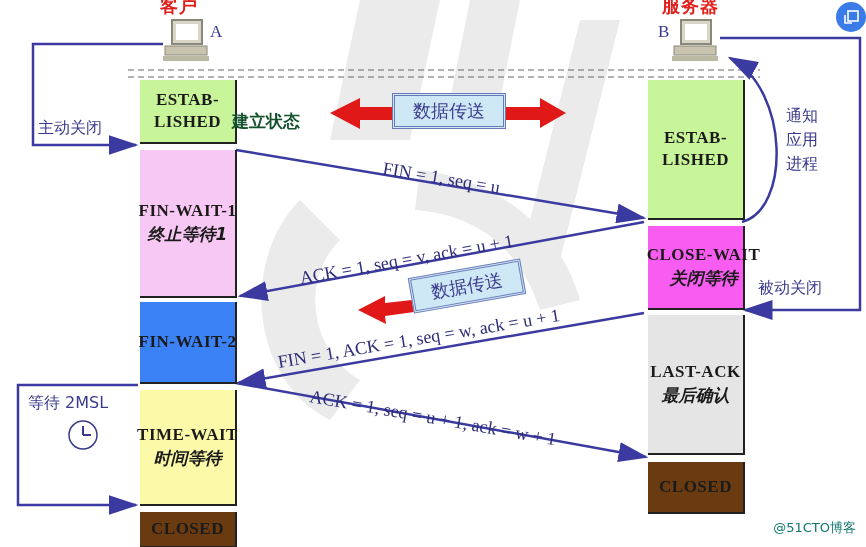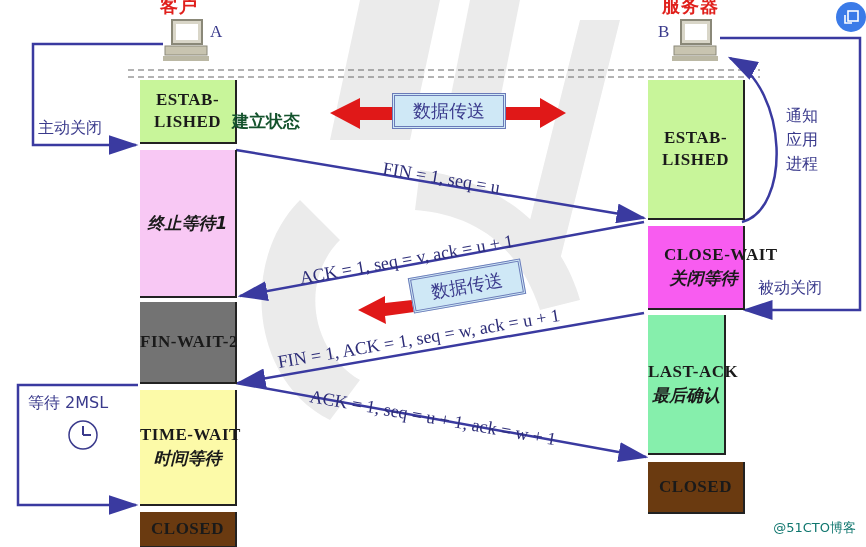--- a/index.html
+++ b/index.html
@@ -1,21 +1,21 @@
 <!DOCTYPE html>
 <html><head>
 <meta charset="utf-8">
 <style>
   html,body{margin:0;padding:0;background:#fff;}
   body{width:866px;height:547px;position:relative;overflow:hidden;font-family:"Liberation Serif","DejaVu Serif",serif;}
   .abs{position:absolute;}
   .wm{position:absolute;left:0;top:0;width:866px;height:547px;pointer-events:none;}
   .title{position:absolute;color:#e0201c;font-family:"DejaVu Sans",sans-serif;font-weight:bold;font-size:18px;letter-spacing:1px;}
   .hostlabel{position:absolute;color:#3a3a8c;font-size:17px;}
-  .state{position:absolute;border-right:2px solid #222;border-bottom:2px solid #222;box-sizing:border-box;display:flex;flex-direction:column;justify-content:center;text-align:center;color:#1a1a1a;font-weight:bold;}
+  .state{position:absolute;border-right:2px solid #222;border-bottom:2px solid #222;box-sizing:border-box;display:flex;flex-direction:column;align-items:center;justify-content:center;text-align:center;color:#1a1a1a;font-weight:bold;}
   .state .en{font-size:17px;line-height:22px;font-family:"Liberation Serif",serif;letter-spacing:0.5px;white-space:nowrap;}
   .state .zh{font-size:17px;line-height:24px;font-family:"DejaVu Sans",sans-serif;white-space:nowrap;font-style:italic;}
   .blue-label{position:absolute;color:#3a3a8c;font-family:"DejaVu Sans",sans-serif;font-size:16px;}
   .msg{position:absolute;color:#2d2d78;font-family:"Liberation Serif",serif;font-style:normal;font-size:18px;white-space:nowrap;transform-origin:left center;}
   .databox{position:absolute;background:#cfe8f6;border:3px double #6a7ab8;color:#3a3a8c;font-family:"DejaVu Sans",sans-serif;font-size:18px;display:flex;align-items:center;justify-content:center;box-sizing:border-box;}
   .badge{position:absolute;left:836px;top:2px;width:30px;height:30px;border-radius:50%;background:#3b7be8;display:flex;align-items:center;justify-content:center;}
   .wmtext{position:absolute;right:10px;bottom:10px;color:#0f766e;font-family:"DejaVu Sans",sans-serif;font-size:13px;}
 </style>
 </head>
 <body>
@@ -76,42 +76,43 @@
   <path d="M358,310 L385,296 L385,303 L412,300 L414,312 L385,316 L386,324 Z" fill="#e01818"></path>
 </svg>
 
 <div class="state" style="left: 140px; top: 80px; width: 97px; height: 64px; background: rgb(200, 245, 154);">
   <span class="en">ESTAB-</span>
   <span class="en">LISHED</span>
 </div>
 <div class="blue-label" style="left:232px;top:110px;color:#14532d;font-weight:bold;font-size:17px;">建立状态</div>
 
 <div class="state" style="left: 140px; top: 150px; width: 97px; height: 148px; background: rgb(248, 200, 244);">
+  <span class="en">FIN-WAIT-1</span>
   <span class="zh">终止等待1</span>
 </div>
-<div class="state" style="left: 140px; top: 302px; width: 97px; height: 82px; background: #737373;">
+<div class="state" style="left: 140px; top: 302px; width: 97px; height: 82px; background: #3b82f6;">
   <span class="en">FIN-WAIT-2</span>
 </div>
 <div class="state" style="left: 140px; top: 390px; width: 97px; height: 116px; background: rgb(252, 250, 168);">
   <span class="en">TIME-WAIT</span>
   <span class="zh">时间等待</span>
 </div>
 <div class="state" style="left: 140px; top: 512px; width: 97px; height: 36px; background: rgb(106, 58, 16);">
   <span class="en">CLOSED</span>
 </div>
 
 <div class="state" style="left: 648px; top: 80px; width: 97px; height: 140px; background: rgb(200, 245, 154);">
   <span class="en">ESTAB-</span>
   <span class="en">LISHED</span>
 </div>
 <div class="state" style="left: 648px; top: 226px; width: 97px; height: 84px; background: rgb(248, 92, 240); padding-left: 16px;">
   <span class="en">CLOSE-WAIT</span>
   <span class="zh">关闭等待</span>
 </div>
-<div class="state" style="left: 648px; top: 315px; width: 78px; height: 140px; background: #86efac;">
+<div class="state" style="left: 648px; top: 315px; width: 97px; height: 140px; background: #e5e5e5;">
   <span class="en">LAST-ACK</span>
   <span class="zh">最后确认</span>
 </div>
 <div class="state" style="left: 648px; top: 462px; width: 97px; height: 52px; background: rgb(106, 58, 16);">
   <span class="en">CLOSED</span>
 </div>
 
 <div class="blue-label" style="left:38px;top:118px;">主动关闭</div>
 <div class="blue-label" style="left:758px;top:278px;">被动关闭</div>
 <div class="blue-label" style="left:786px;top:104px;line-height:24px;">

